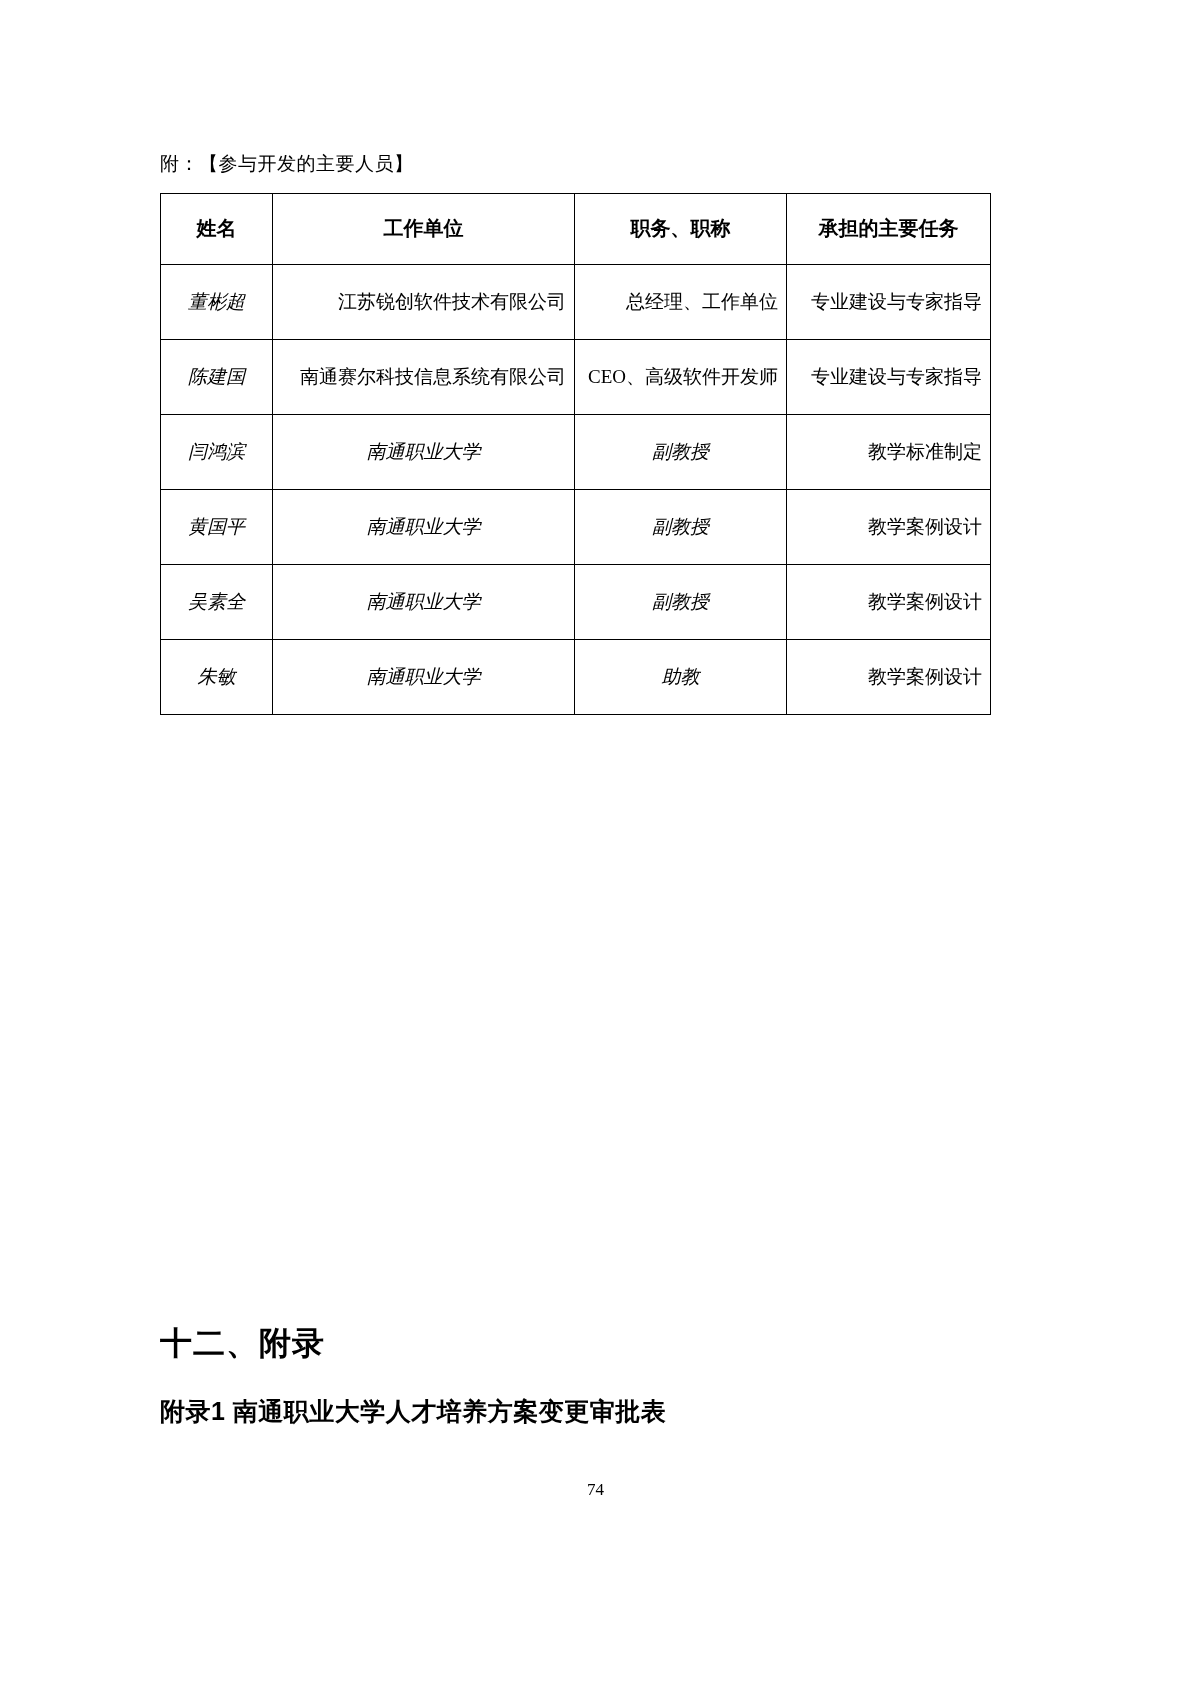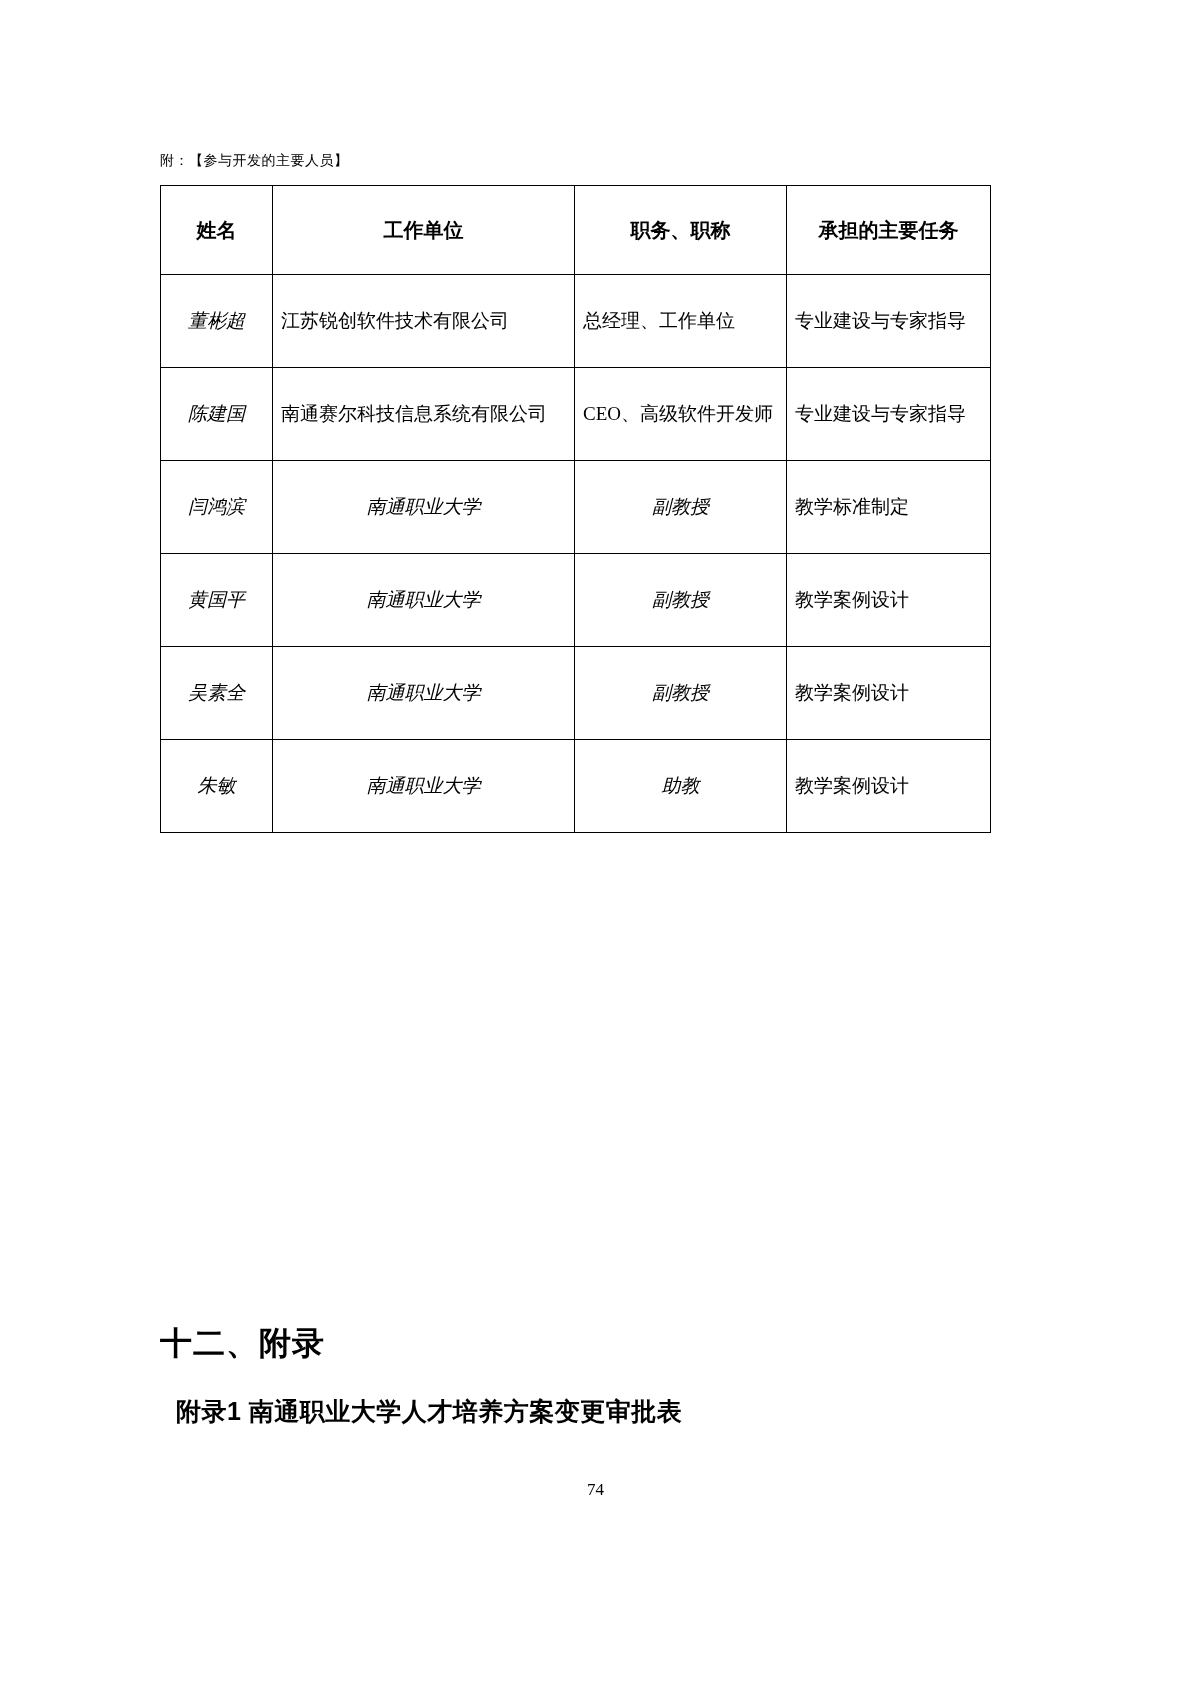--- a/index.html
+++ b/index.html
@@ -22,67 +22,67 @@
     height: 1684px;
     overflow: hidden;
   }
   .content {
     position: absolute;
     left: 160px;
     top: 150px;
     width: 830px;
   }
   .attach-label {
-    font-size: 14px;
+    font-size: 19px;
     line-height: 1.5;
     margin-bottom: 14px;
     letter-spacing: 0.5px;
   }
   table.staff {
     border-collapse: collapse;
     width: 830px;
     table-layout: fixed;
   }
   table.staff td, table.staff th {
     border: 1.5px solid #000000;
     font-size: 19px;
-    padding: 22px 8px;
+    padding: 13px 8px;
     vertical-align: middle;
     font-weight: normal;
     line-height: 1.35;
   }
   table.staff thead th {
     font-weight: bold;
     text-align: center;
     height: 44px;
     font-size: 20px;
   }
   .col-name   { width: 112px; }
   .col-unit   { width: 302px; }
   .col-title  { width: 212px; }
   .col-task   { width: 204px; }
 
   td.c { text-align: center; font-style: italic; }
-  td.l { text-align: left; }
+  td.l { text-align: right; }
 
   tr.r-normal td { height: 48px; }
   tr.r-tall td { height: 72px; }
 
   .section-title {
     position: absolute;
     left: 160px;
     top: 1322px;
     font-size: 32px;
     font-weight: bold;
     letter-spacing: 1px;
     font-family: "Liberation Sans", "DejaVu Sans", sans-serif;
   }
   .sub-title {
     position: absolute;
-    left: 176px;
+    left: 160px;
     top: 1395px;
     font-size: 25px;
     font-weight: bold;
     letter-spacing: 0.5px;
     font-family: "Liberation Sans", "DejaVu Sans", sans-serif;
   }
   .page-number {
     position: absolute;
     left: 0;
     top: 1480px;

